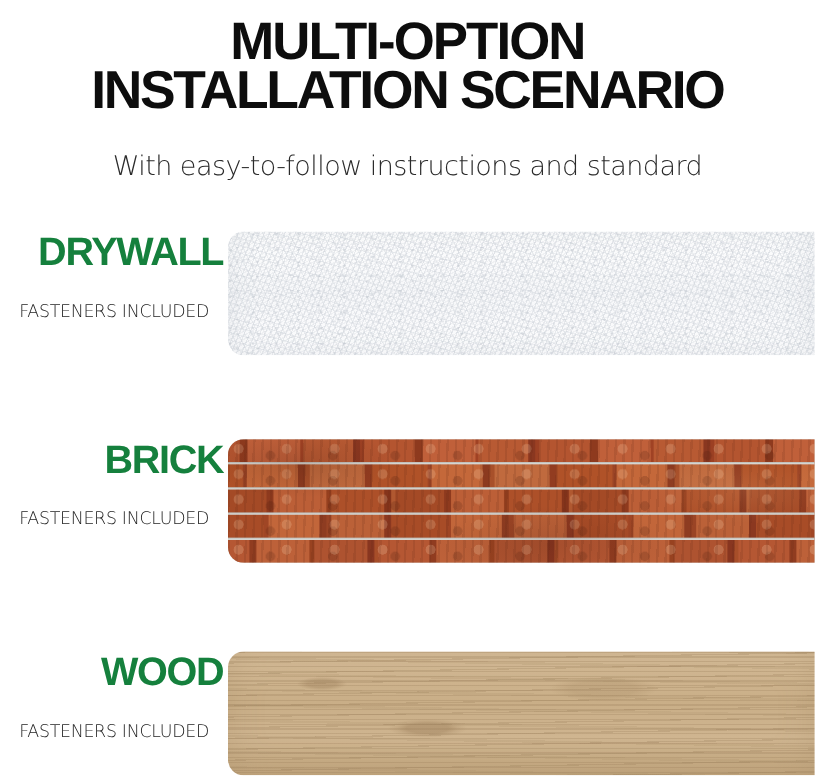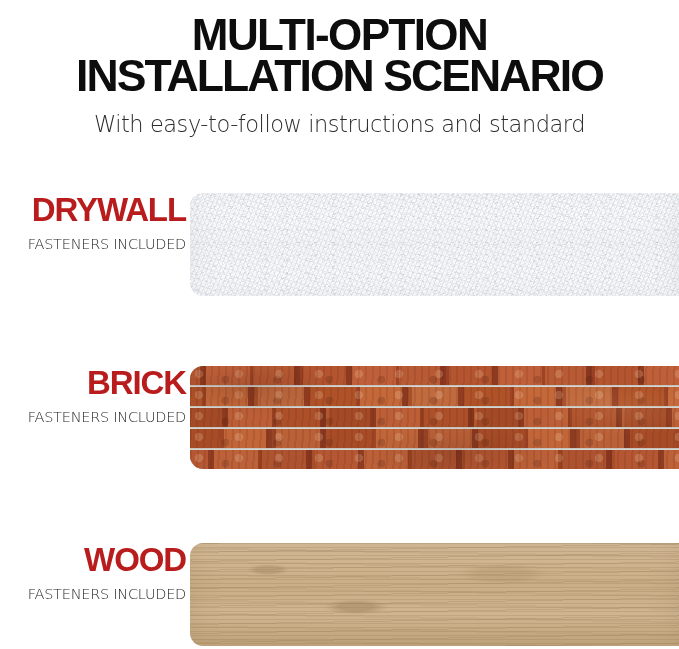--- a/index.html
+++ b/index.html
@@ -42,21 +42,21 @@
     margin: 0;
     padding: 0;
     font-family: "DejaVu Sans", sans-serif;
     font-weight: 300;
     font-size: 22.5px;
     line-height: 1.32;
     letter-spacing: -0.45px;
     color: #2b2b2b;
     white-space: nowrap;
   }
-  .subtitle-line1 { margin-top: 13px; }
+  .subtitle-line1 { margin-top: 28px; }
 
   
   .section { position: absolute; left: 0; width: 679px; }
   #section-drywall { top: 193px; height: 103px; }
   #section-brick   { top: 366px; height: 115px; }
   #section-wood    { top: 543px; height: 131px; }
 
   .section-labels {
     position: absolute;
     left: 0;
@@ -64,25 +64,25 @@
     width: 186px;
     text-align: right;
   }
   .material-name {
     margin: 0;
     font-family: "Liberation Sans", sans-serif;
     font-weight: 700;
     font-size: 33px;
     letter-spacing: -1.1px;
     line-height: 1;
-    color: #b91c1c;
+    color: #15803d;
     white-space: nowrap;
   }
   .fasteners-note {
-    margin: 0;
+    margin: 16px;
     padding-top: 11px;
     font-family: "DejaVu Sans", sans-serif;
     font-weight: 300;
     font-size: 14.5px;
     letter-spacing: -0.25px;
     line-height: 1;
     color: #1f1f1f;
     white-space: nowrap;
   }
   .hardware {

